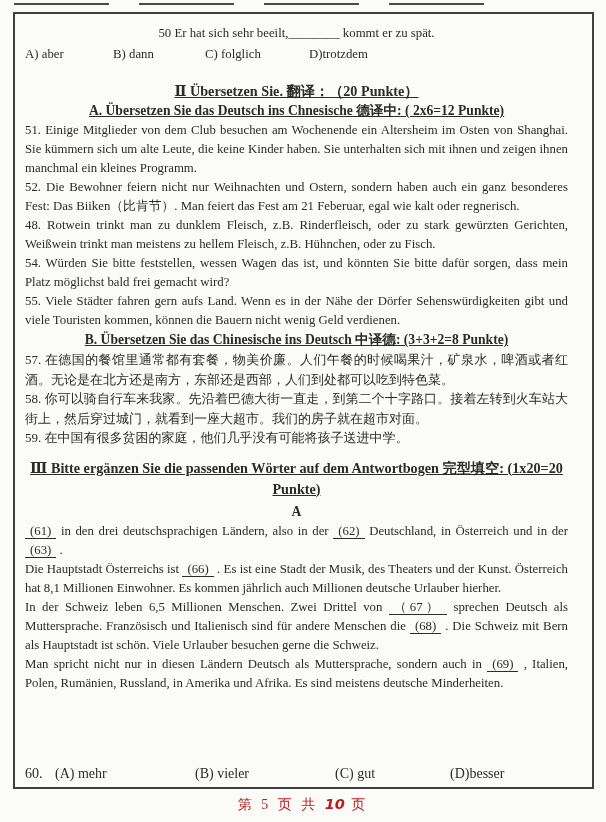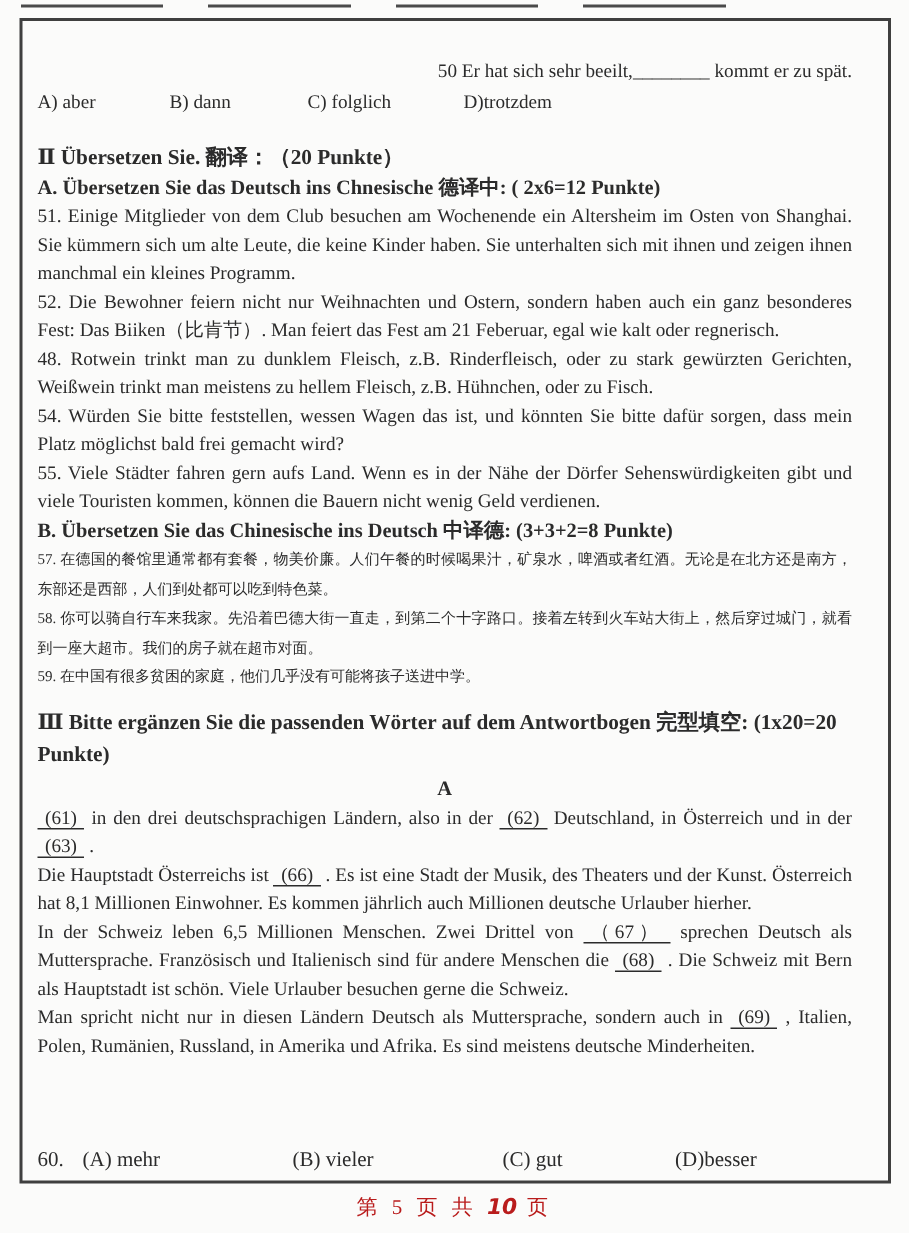--- a/index.html
+++ b/index.html
@@ -34,32 +34,33 @@
     box-sizing: border-box;
     padding: 8px 24px 6px 10px;
     overflow: hidden;
   }
   .q {
     margin: 0;
     font-size: 12.8px;
     line-height: 19px;
     text-align: justify;
   }
-  .q.first-line { margin-top: 16px; text-align: right; }
+  .q.first-line { margin-top: 2px; text-align: center; }
   .zh {
-    font-size: 10px;
+    font-size: 13px;
     line-height: 19.5px;
     text-align: justify;
   }
   .hd {
     margin: 0;
     font-weight: bold;
     font-size: 13.6px;
     line-height: 20px;
-    text-align: left;
+    text-align: center;
+    text-decoration: underline;
   }
   .hd-big {
     font-size: 14.2px;
   }
   .sec2-title { margin-top: 17px; }
   .sec3-title { margin-top: 10px; line-height: 21px; }
   .opt-row {
     display: flex;
     margin-top: 1px;
     font-size: 12.8px;

